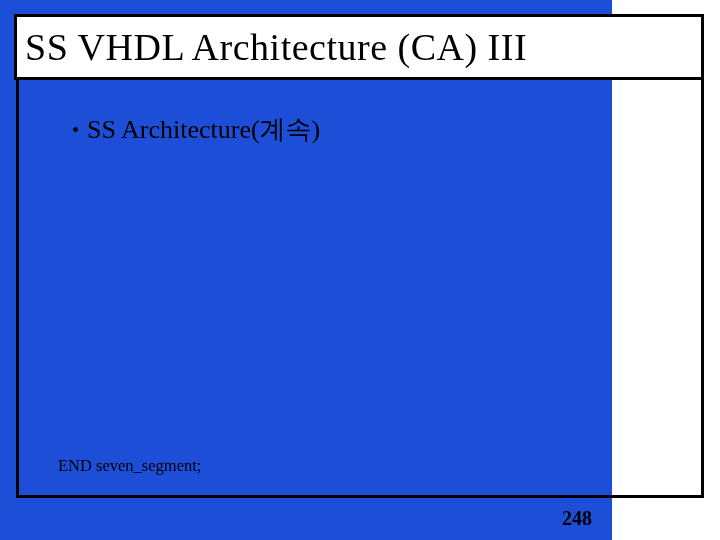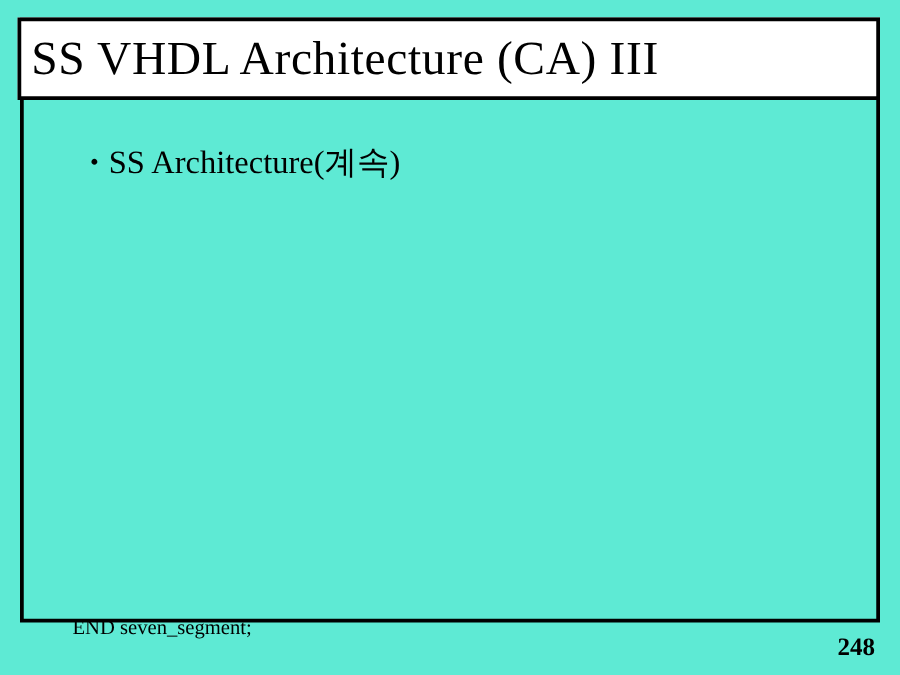--- a/index.html
+++ b/index.html
@@ -1,21 +1,21 @@
 <!DOCTYPE html>
 <html><head>
 <meta charset="utf-8">
 <style>
   * { margin: 0; padding: 0; box-sizing: border-box; }
   html, body { width: 720px; height: 540px; background: #fff; font-family: "Times New Roman", Times, serif; color: #000; }
   .slide {
     position: relative;
-    width: 720px;
+    width: 612px;
     height: 540px;
-    background: #5eead4;
+    background: #1d4ed8;
   }
   .outer-frame {
     position: absolute;
     left: 16px;
     top: 14px;
     width: 688px;
     height: 484px;
     border: 3px solid #000;
   }
   .title-box {
@@ -56,21 +56,20 @@
     line-height: 1;
   }
   .code-line {
     margin-bottom: 22px;
   }
   .end-line {
     position: absolute;
     left: 58px;
     top: 456px;
     font-size: 16.5px;
-    margin-top: 36px;
   }
   .page-num {
     position: absolute;
     right: 20px;
     bottom: 10px;
     font-size: 20px;
     font-weight: 700;
   }
 </style>
 </head>

